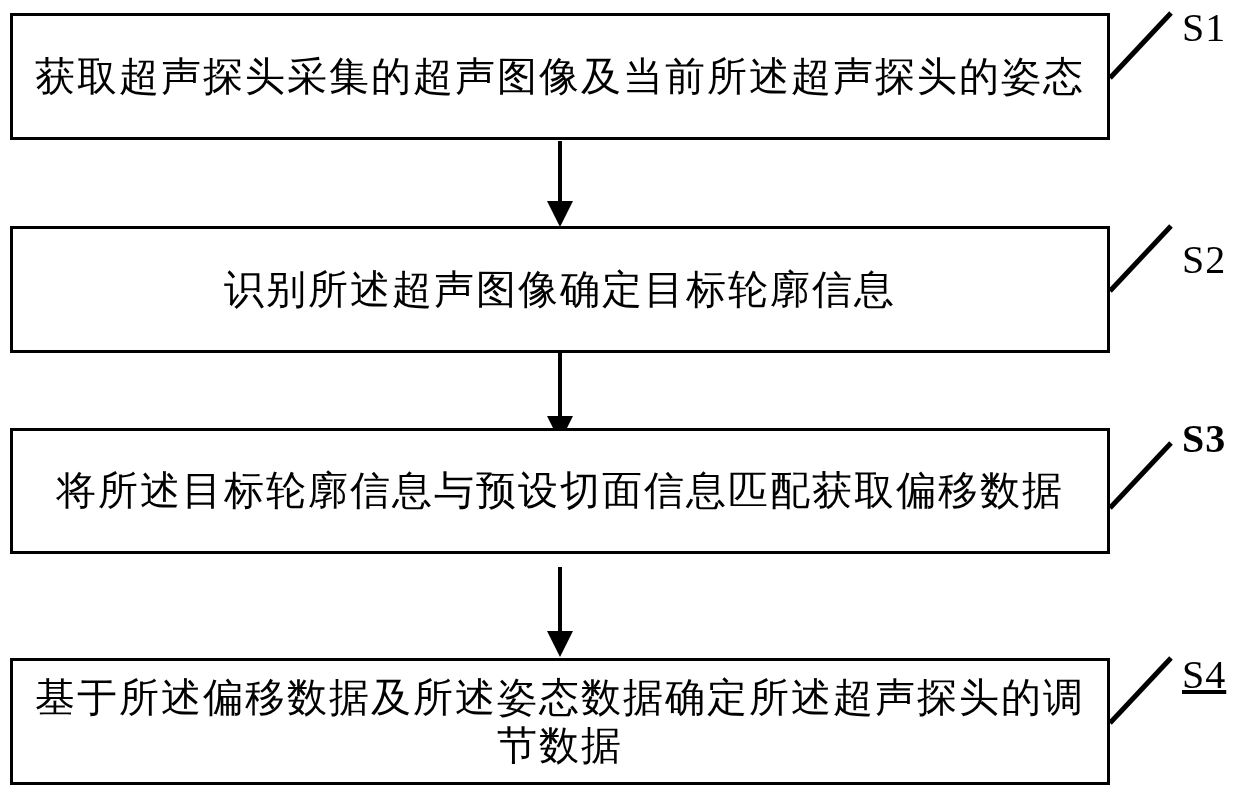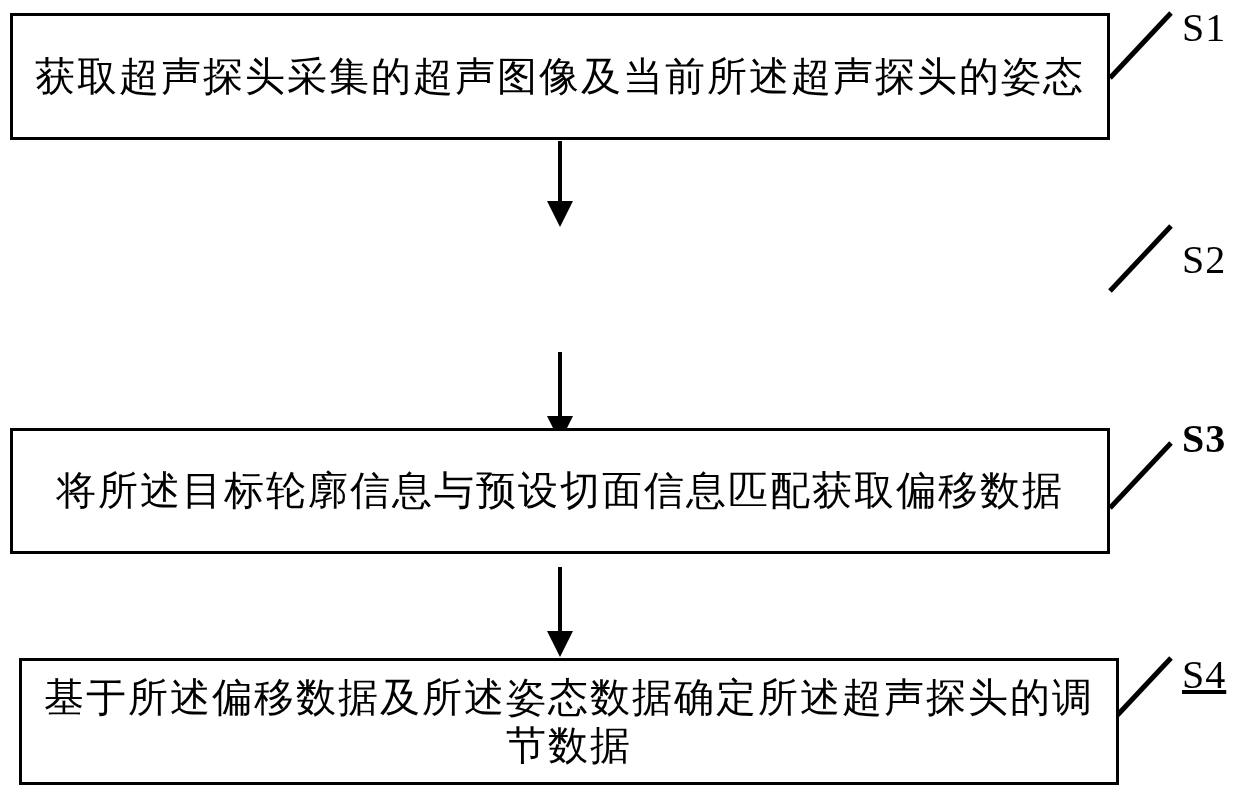--- a/index.html
+++ b/index.html
@@ -46,21 +46,21 @@
     letter-spacing: 1px;
     white-space: nowrap;
   }
   .lbl-1 { top: 8px; text-align: right; }
   .lbl-2 { top: 240px; }
   .lbl-3 { top: 419px; font-weight: bold; }
   .lbl-4 { top: 655px; text-decoration: underline; }
   .box-1 { top: 13px;  height: 127px; }
   .box-2 { top: 226px; height: 127px; }
   .box-3 { top: 428px; height: 126px; }
-  .box-4 { top: 658px; height: 127px; margin-left: 9px; }
+  .box-4 { top: 658px; height: 127px; }
 </style>
 </head>
 <body>
 
 <div class="canvas">
 
   <svg class="overlay" width="1240" height="798" viewBox="0 0 1240 798" xmlns="http://www.w3.org/2000/svg">
 
     <line x1="560" y1="141" x2="560" y2="204" stroke="#000000" stroke-width="4"></line>
     <polygon points="560,227 547,201 573,201" fill="#000000"></polygon>
@@ -76,20 +76,25 @@
     <line x1="1110" y1="508" x2="1171" y2="443" stroke="#000000" stroke-width="5"></line>
     <line x1="1110" y1="723" x2="1171" y2="658" stroke="#000000" stroke-width="5"></line>
   </svg>
 
   <div class="flow-box box-1">
     <div class="box-lines">
       <div class="line">获取超声探头采集的超声图像及当前所述超声探头的姿态</div>
     </div>
   </div>
 
+  <div class="flow-box box-2">
+    <div class="box-lines">
+      <div class="line">识别所述超声图像确定目标轮廓信息</div>
+    </div>
+  </div>
 
   <div class="flow-box box-3">
     <div class="box-lines">
       <div class="line">将所述目标轮廓信息与预设切面信息匹配获取偏移数据</div>
     </div>
   </div>
 
   <div class="flow-box box-4">
     <div class="box-lines">
       <div class="line">基于所述偏移数据及所述姿态数据确定所述超声探头的调</div>

